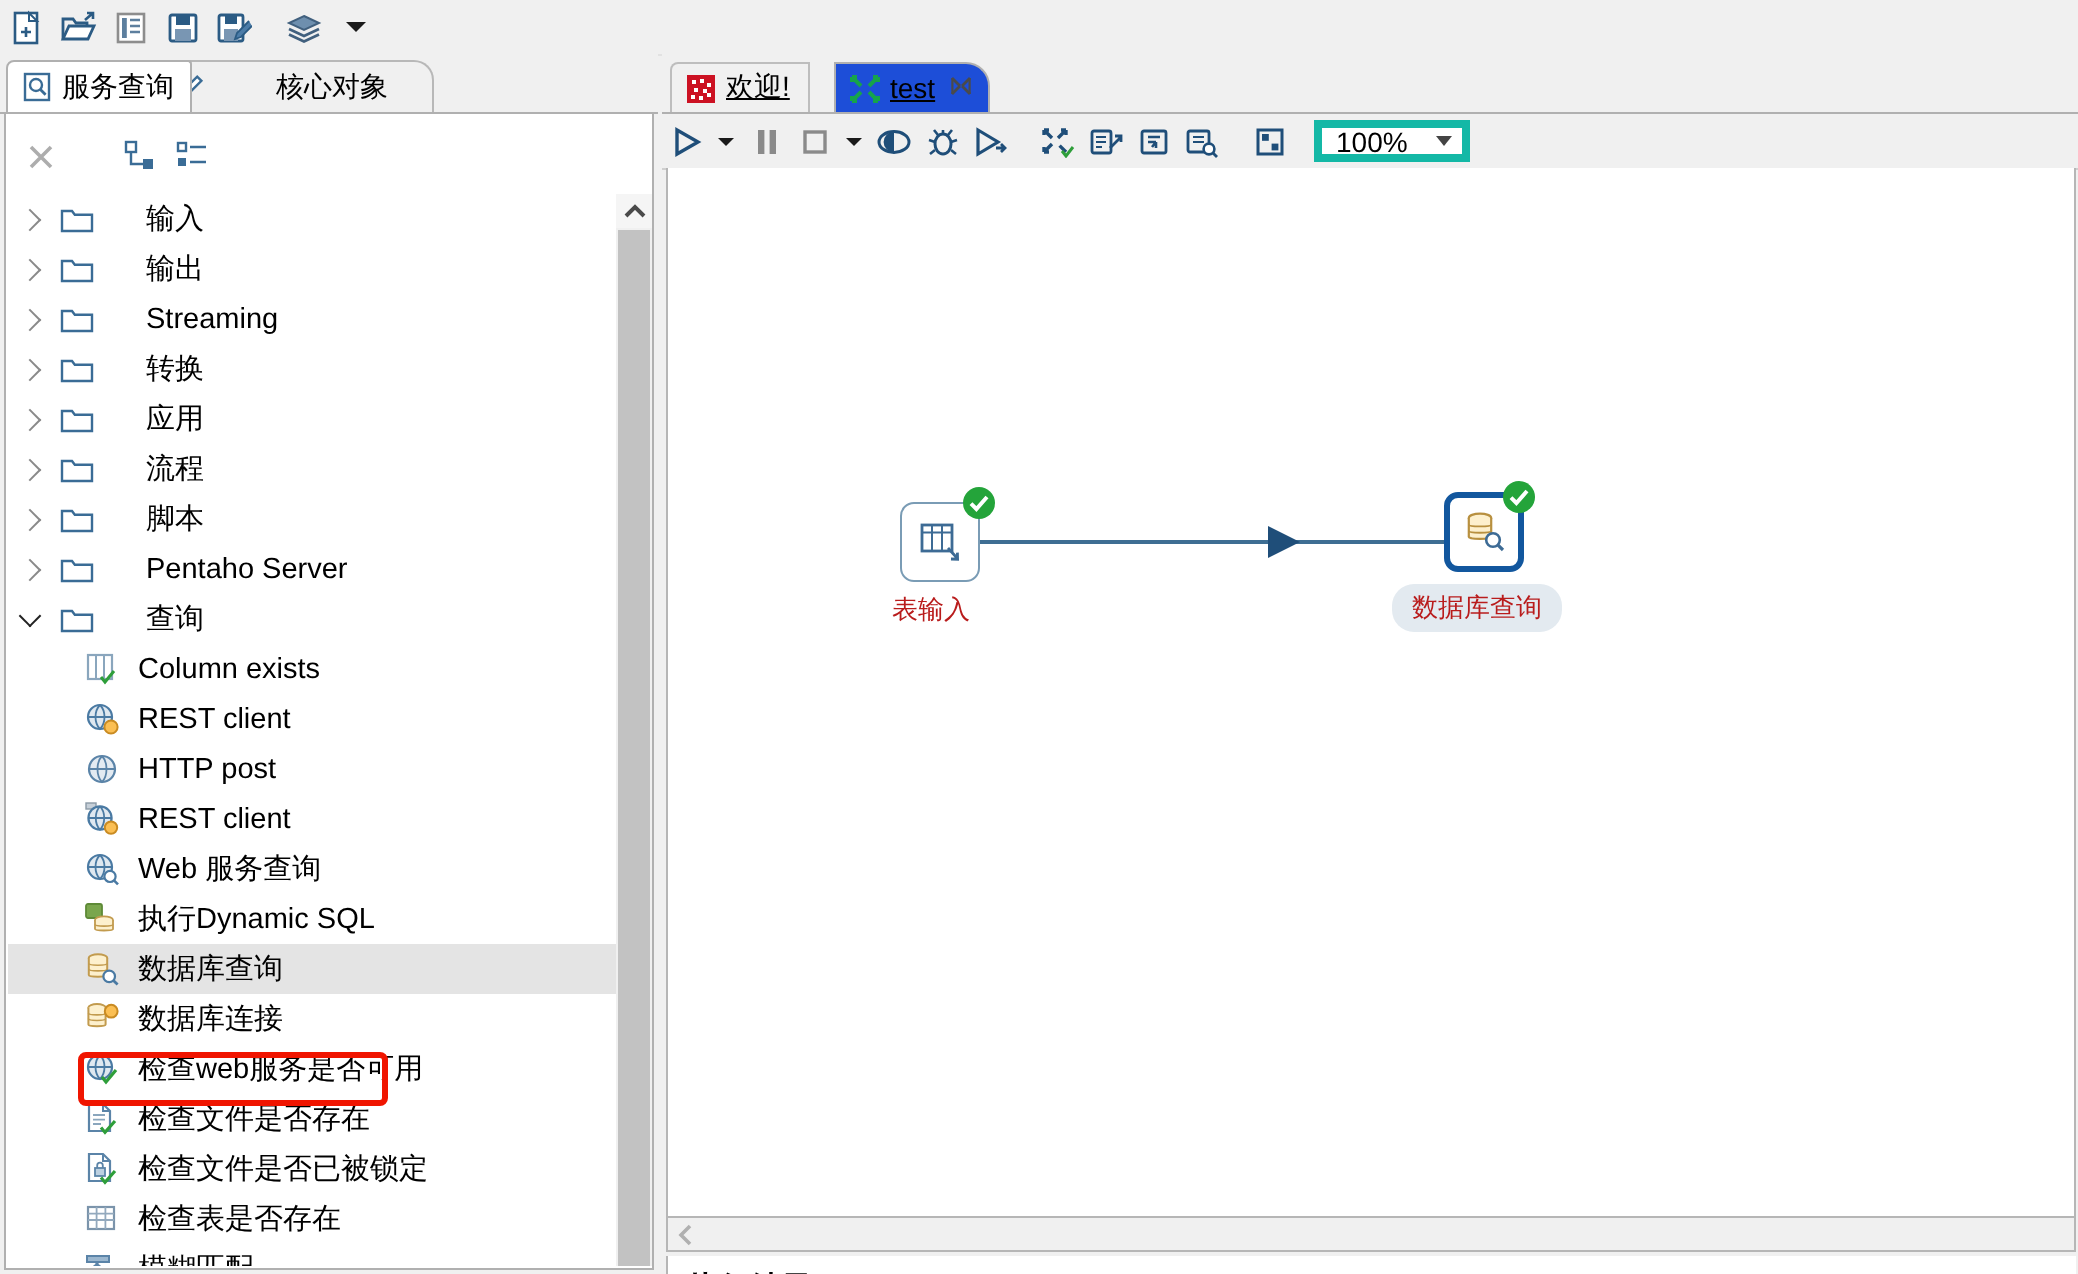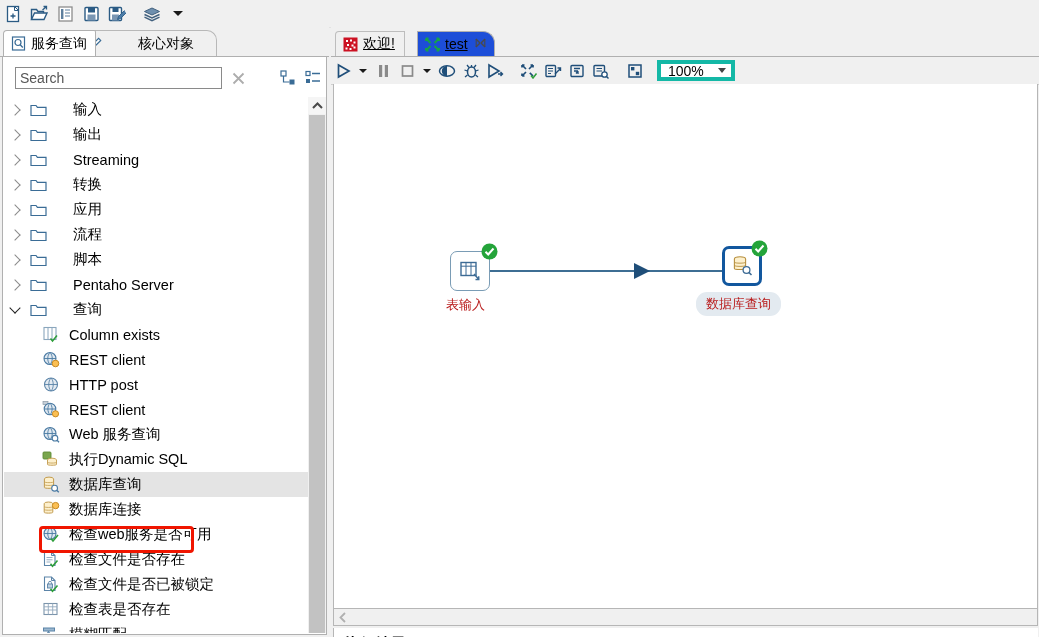--- a/index.html
+++ b/index.html
@@ -447,21 +447,20 @@
           <path d="M2 13 L3.3 9.6 L10.6 2.3 L12.7 4.4 L5.4 11.7 Z" fill="#ffffff" stroke="#3a6c96" stroke-width="1.2"></path>
         </svg>
         <span class="lbl">核心对象</span>
       </div>
     </div>
     <div id="left-tab-underline"></div>
 
     <div id="left-body">
 
       <div id="search-row">
-        <input id="search-input" type="text" placeholder="Search" style="">
         <div class="sr-icon" id="search-clear">
           <svg width="17" height="17" viewBox="0 0 17 17">
             <path d="M3.5 3.5 L13.5 13.5 M13.5 3.5 L3.5 13.5" stroke="#adadad" stroke-width="1.8"></path>
           </svg>
         </div>
         <div class="sr-icon" style="margin-left:24px;">
           <svg width="16" height="16" viewBox="0 0 16 16">
             <rect x="1" y="1" width="5" height="5" fill="none" stroke="#3a6c96" stroke-width="1.2"></rect>
             <rect x="9.5" y="9.5" width="5" height="5" fill="#3a6c96"></rect>
             <path d="M3.5 6 V12 H9.5" fill="none" stroke="#3a6c96" stroke-width="1.2"></path>

